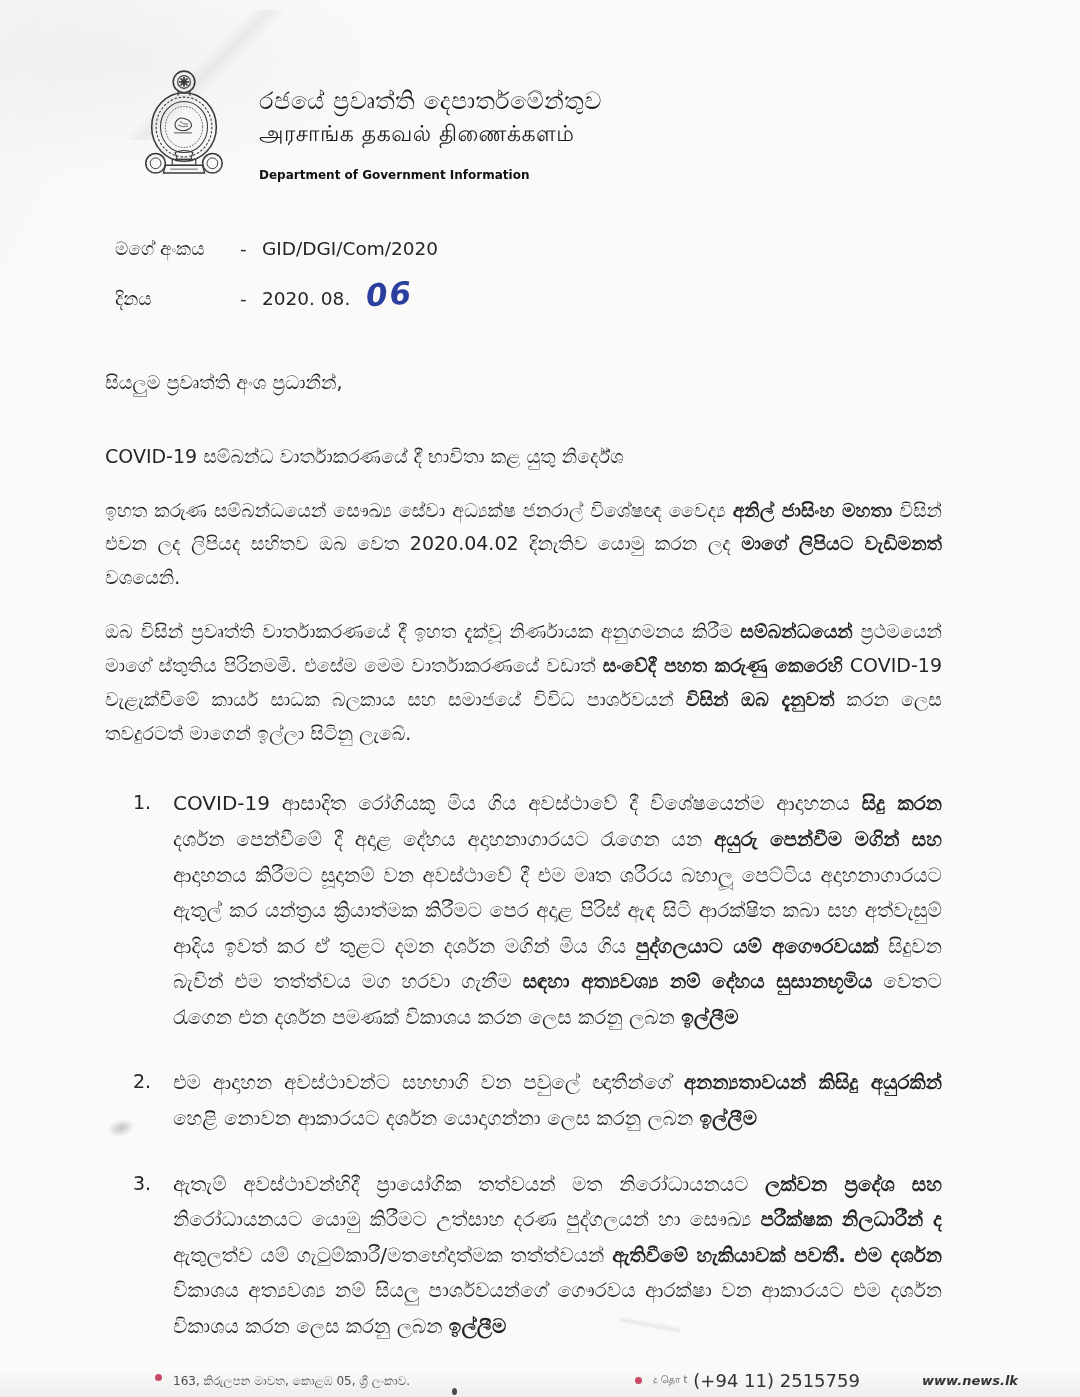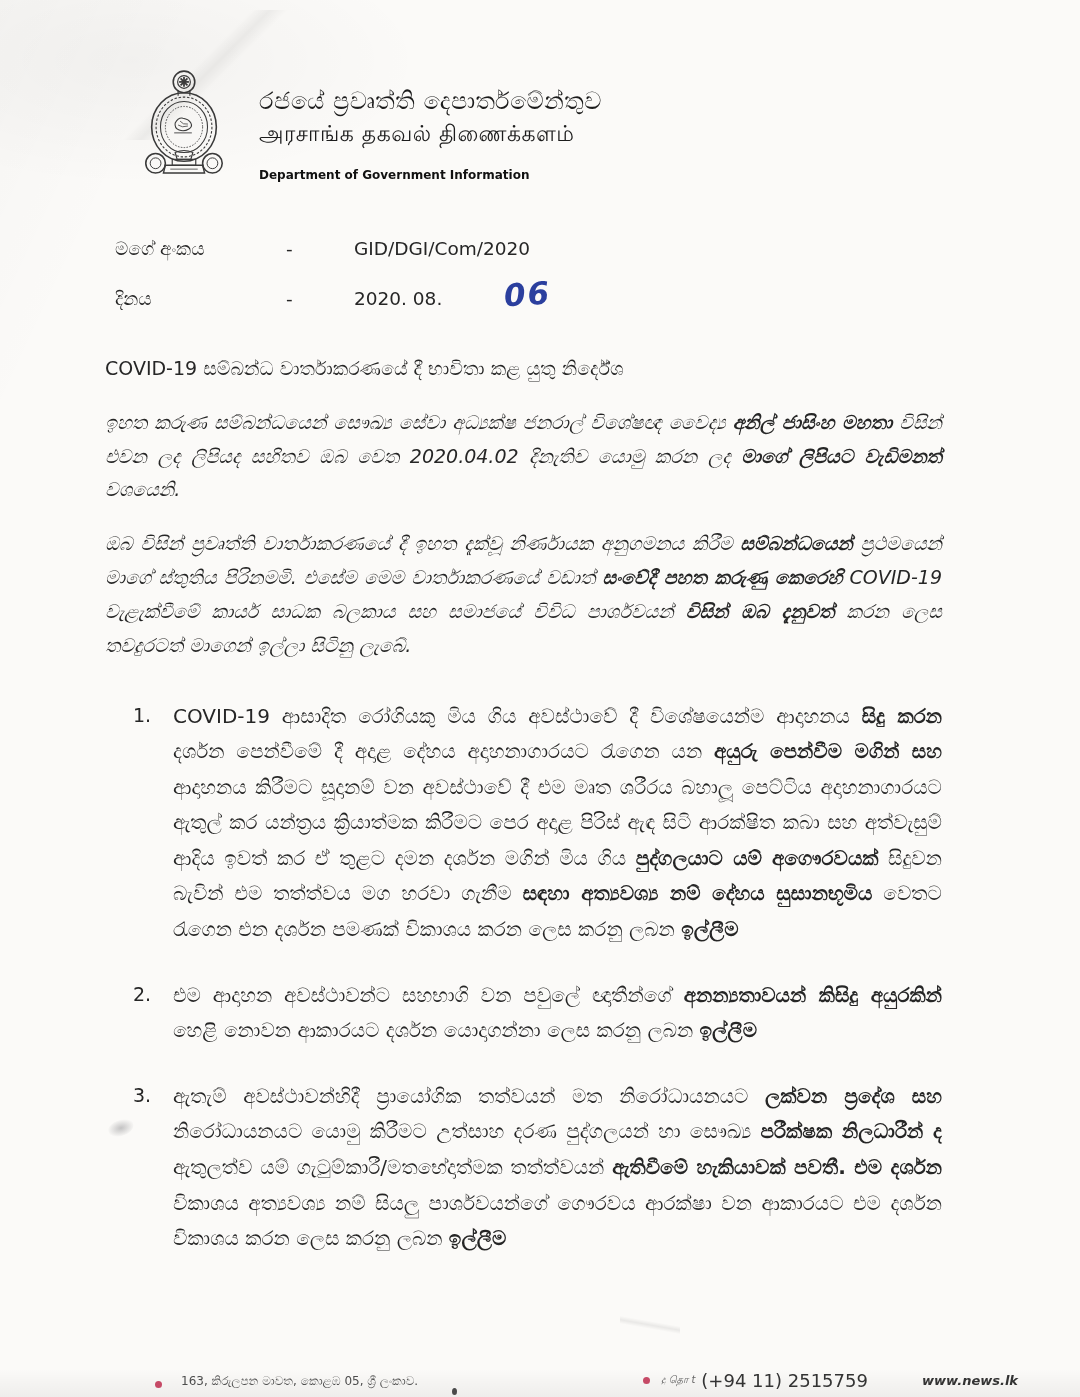--- a/index.html
+++ b/index.html
@@ -35,55 +35,55 @@
   
   .letterhead { display: flex; align-items: flex-start; padding: 68px 0 0 135px; }
   .emblem { width: 98px; height: 118px; flex: 0 0 auto; }
   .dept-block { margin: 18px 0 0 26px; line-height: 1.25; }
   .dept-si { font-size: 24px; color: #1c1c1c; letter-spacing: 0.5px; }
   .dept-ta { font-size: 22px; color: #1c1c1c; margin-top: 4px; letter-spacing: 0.5px; }
   .dept-en { font-size: 12px; color: #111; font-weight: bold; margin-top: 20px; }
 
   
   .ref-block { margin: 52px 0 0 115px; font-size: 18.5px; }
-  .ref-row { display: flex; align-items: baseline; margin-bottom: 16px; gap: 46px; }
+  .ref-row { display: flex; align-items: baseline; margin-bottom: 16px; }
   .ref-label { width: 125px; }
   .ref-dash { width: 22px; text-align: left; }
   .handwritten {
     color: #2b3f9e;
     font-size: 31px;
     font-style: italic;
     letter-spacing: 2px;
     margin-left: 16px;
     transform: rotate(-4deg);
     display: inline-block;
     font-weight: bold;
   }
 
   
   .content { margin: 0 138px 0 105px; font-size: 19px; line-height: 1.78; text-align: justify; }
   .salutation { margin-top: 54px; font-size: 19px; }
   .subject { margin-top: 40px; font-weight: normal; font-size: 19px; }
-  .para { margin-top: 20px; font-style: italic; }
+  .para { margin-top: 20px; }
   .para-2 { }
   .seg-bold { font-weight: bold; }
 
   .num-list { margin: 36px 138px 0 133px; }
   .num-item { display: flex; margin-bottom: 30px; }
   .num-marker { flex: 0 0 40px; font-size: 19px; line-height: 1.78; }
   .num-text { flex: 1; font-size: 20px; line-height: 1.78; text-align: justify; }
 
   
   .footer { position: absolute; left: 0; right: 0; bottom: 6px;
     display: flex; align-items: center; font-size: 12px; color: #4d4d4d; }
-  .footer-address { margin-left: 155px; display: flex; align-items: flex-end; gap: 8px; }
+  .footer-address { margin-left: 155px; display: flex; align-items: flex-start; }
   .footer-phone { margin-left: 225px; display: flex; align-items: center; }
   .footer-site { margin-left: auto; margin-right: 62px; font-weight: bold; color: #333; font-size: 13px; font-style: italic; }
   .dot { width: 7px; height: 7px; border-radius: 50%; display: inline-block; margin-right: 11px; }
-  .phone-prefix { font-size: 10px; color: #666; margin-right: 6px; font-style: italic; }
+  .phone-prefix { font-size: 10px; color: #666; margin-right: 6px; }
   .phone-num { font-size: 18px; color: #333; font-weight: 400; text-align: right; }
 </style>
 </head>
 <body>
 
 <div class="page">
 
   <div class="crease crease-1"></div>
   <div class="crease crease-2"></div>
   <div class="smudge"></div>
@@ -139,20 +139,21 @@
     </div>
     <div class="ref-row">
       <span class="ref-label">දිනය</span>
       <span class="ref-dash">-</span>
       <span>2020. 08.</span>
       <span class="handwritten" style="color: rgb(43, 63, 158);">06</span>
     </div>
   </div>
 
   <div class="content">
+    <div class="salutation">සියලුම ප්‍රවෘත්ති අංශ ප්‍රධානීන්,</div>
     <div class="subject">COVID-19 සම්බන්ධ වාර්තාකරණයේ දී භාවිතා කළ යුතු නිර්දේශ</div>
     <div class="para"><span>ඉහත කරුණ සම්බන්ධයෙන් සෞඛ්‍ය සේවා අධ්‍යක්ෂ ජනරාල් විශේෂඥ වෛද්‍ය </span><span class="seg-bold">අනිල් ජාසිංහ මහතා</span><span> විසින් එවන ලද ලිපියද සහිතව ඔබ වෙත 2020.04.02 දිනැතිව යොමු කරන ලද </span><span class="seg-bold">මාගේ ලිපියට වැඩිමනත්</span><span> වශයෙනි.</span></div>
     <div class="para para-2"><span>ඔබ විසින් ප්‍රවෘත්ති වාර්තාකරණයේ දී ඉහත දැක්වූ නිර්ණායක අනුගමනය කිරීම </span><span class="seg-bold">සම්බන්ධයෙන්</span><span> ප්‍රථමයෙන් මාගේ ස්තුතිය පිරිනමමි. එසේම මෙම වාර්තාකරණයේ වඩාත් </span><span class="seg-bold">සංවේදී පහත කරුණු කෙරෙහි</span><span> COVID-19 වැළැක්වීමේ කාර්ය සාධක බලකාය සහ සමාජයේ විවිධ පාර්ශවයන් </span><span class="seg-bold">විසින් ඔබ දැනුවත්</span><span> කරන ලෙස තවදුරටත් මාගෙන් ඉල්ලා සිටිනු ලැබේ.</span></div>
   </div>
 
   <div class="num-list">
     <div class="num-item">
       <div class="num-marker">1.</div>
       <div class="num-text"><span>COVID-19 ආසාදිත රෝගියකු මිය ගිය අවස්ථාවේ දී විශේෂයෙන්ම ආදාහනය </span><span class="seg-bold">සිදු කරන</span><span> දර්ශන පෙන්වීමේ දී අදාළ දේහය අදාහනාගාරයට රැගෙන යන </span><span class="seg-bold">අයුරු පෙන්වීම මගින් සහ</span><span> ආදාහනය කිරීමට සූදානම් වන අවස්ථාවේ දී එම මෘත ශරීරය බහාලූ පෙට්ටිය අදාහනාගාරයට ඇතුල් කර යන්ත්‍රය ක්‍රියාත්මක කිරීමට පෙර අදාළ පිරිස් ඇඳ සිටි ආරක්ෂිත කබා සහ අත්වැසුම් ආදිය ඉවත් කර ඒ තුළට දමන දර්ශන මගින් මිය ගිය </span><span class="seg-bold">පුද්ගලයාට යම් අගෞරවයක්</span><span> සිදුවන බැවින් එම තත්ත්වය මග හරවා ගැනීම </span><span class="seg-bold">සඳහා අත්‍යවශ්‍ය නම් දේහය සුසානභූමිය</span><span> වෙතට රැගෙන එන දර්ශන පමණක් විකාශය කරන ලෙස කරනු ලබන </span><span class="seg-bold">ඉල්ලීම</span></div>
     </div>

